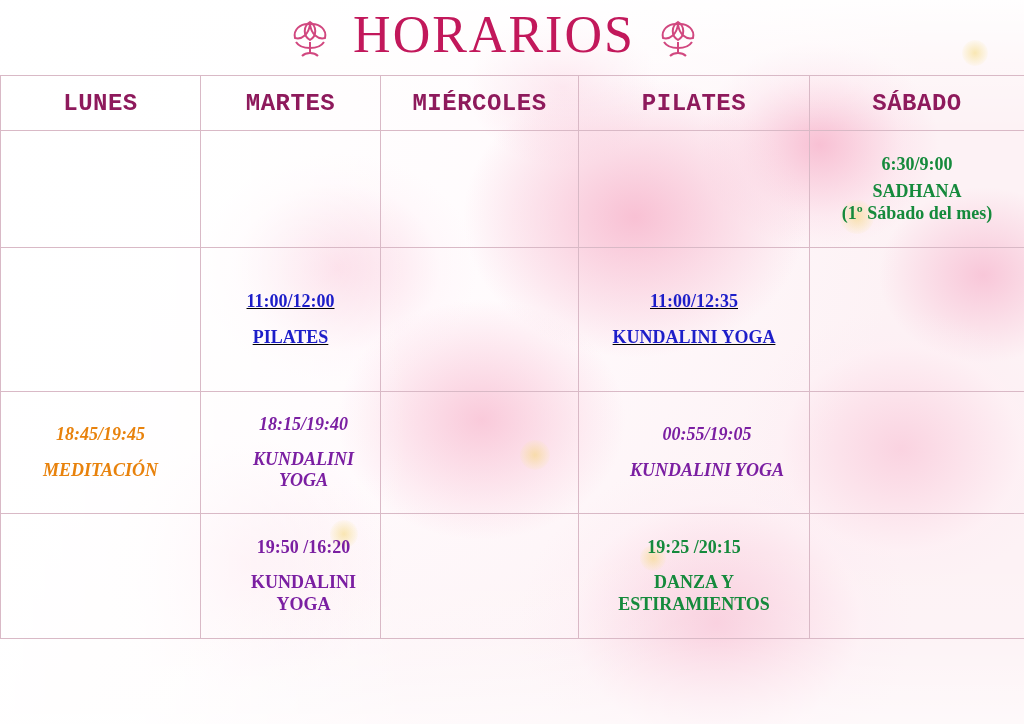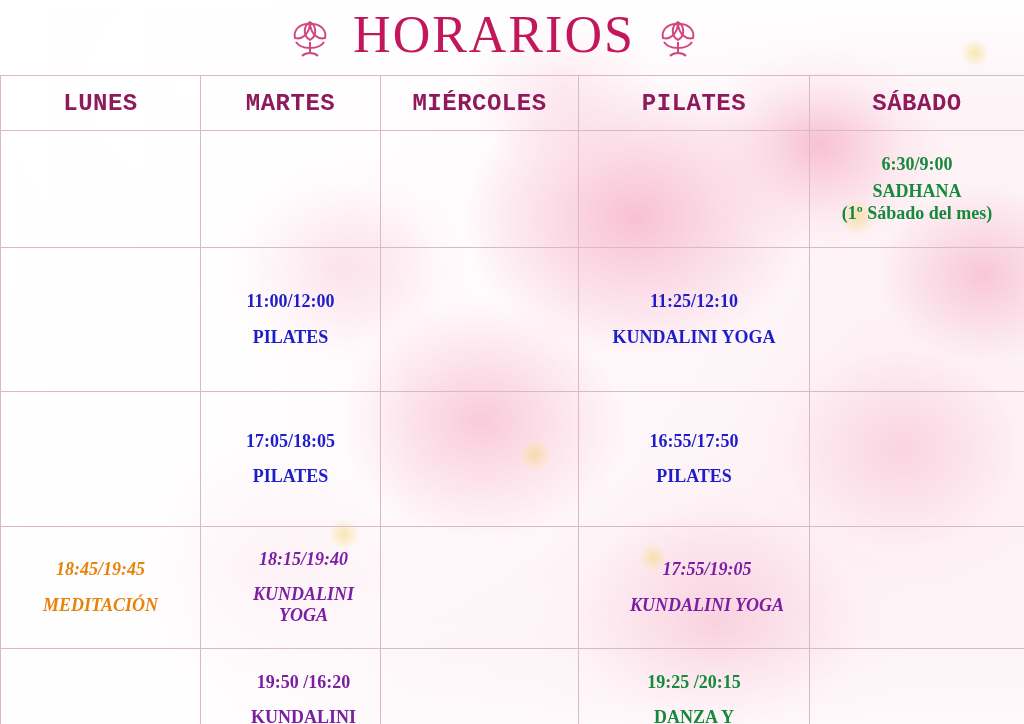--- a/index.html
+++ b/index.html
@@ -107,21 +107,21 @@
   table.schedule th {
     height: 46px;
     font-family: Liberation Mono, monospace;
     font-weight: bold;
     font-size: 24px;
     color: #8e1a5c;
     letter-spacing: 0.5px;
   }
   table.schedule tbody tr { height: 0; }
   .row-h1 td { height: 108px; }
-  .row-h2 td { height: 135px; }
+  .row-h2 td { height: 135px; text-decoration: underline; }
   .row-h3 td { height: 126px; }
   .row-h4 td { height: 113px; font-style: italic; }
   .row-h5 td { height: 116px; }
 
   .cell-inner {
     display: flex;
     flex-direction: column;
     align-items: center;
     justify-content: center;
     gap: 14px;
@@ -234,72 +234,49 @@
           <div class="cell-inner c-blue">
             <span class="cell-time">11:00/12:00</span>
             <span class="cell-label">PILATES</span>
           </div>
         </td>
         <td>
             <div class="empty-cell"></div>
           </td>
         <td>
           <div class="cell-inner c-blue">
-            <span class="cell-time">11:25/12:10</span>
+            <span class="cell-time">11:00/12:35</span>
             <span class="cell-label">KUNDALINI YOGA</span>
           </div>
         </td>
         <td>
             <div class="empty-cell"></div>
           </td>
       </tr>
 
-      <tr class="row-h3">
-        <td>
-            <div class="empty-cell"></div>
-          </td>
-        <td>
-          <div class="cell-inner c-blue">
-            <span class="cell-time">17:05/18:05</span>
-            <span class="cell-label">PILATES</span>
-          </div>
-        </td>
-        <td>
-            <div class="empty-cell"></div>
-          </td>
-        <td>
-          <div class="cell-inner c-blue">
-            <span class="cell-time">16:55/17:50</span>
-            <span class="cell-label">PILATES</span>
-          </div>
-        </td>
-        <td>
-            <div class="empty-cell"></div>
-          </td>
-      </tr>
 
       <tr class="row-h4">
         <td>
           <div class="cell-inner c-orange">
             <span class="cell-time">18:45/19:45</span>
             <span class="cell-label">MEDITACIÓN</span>
           </div>
         </td>
         <td>
           <div class="cell-inner c-purple">
             <span class="cell-time">18:15/19:40</span>
             <span class="cell-label">KUNDALINI YOGA</span>
           </div>
         </td>
         <td>
             <div class="empty-cell"></div>
           </td>
         <td>
           <div class="cell-inner c-purple">
-            <span class="cell-time">17:55/19:05</span>
+            <span class="cell-time">00:55/19:05</span>
             <span class="cell-label">KUNDALINI YOGA</span>
           </div>
         </td>
         <td>
             <div class="empty-cell"></div>
           </td>
       </tr>
 
       <tr class="row-h5">
         <td>

